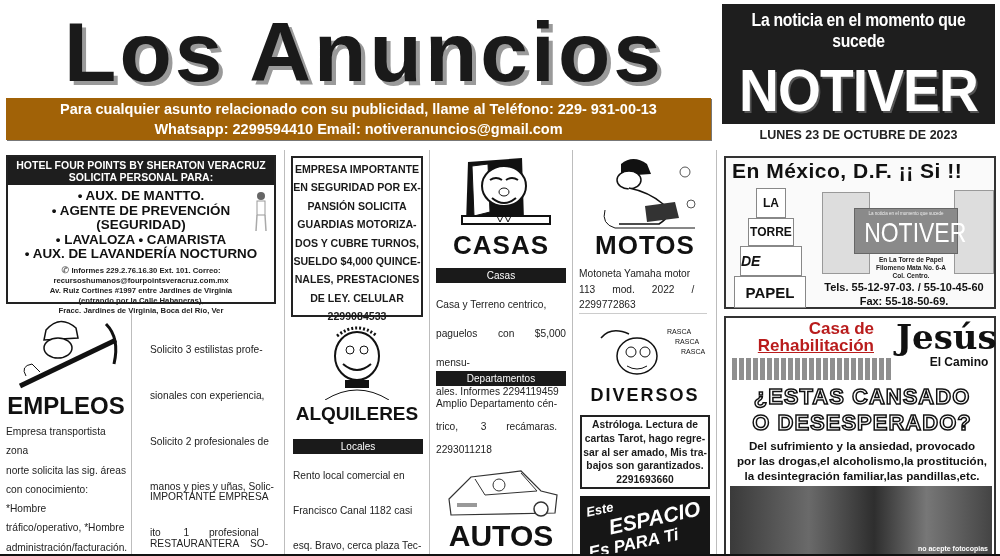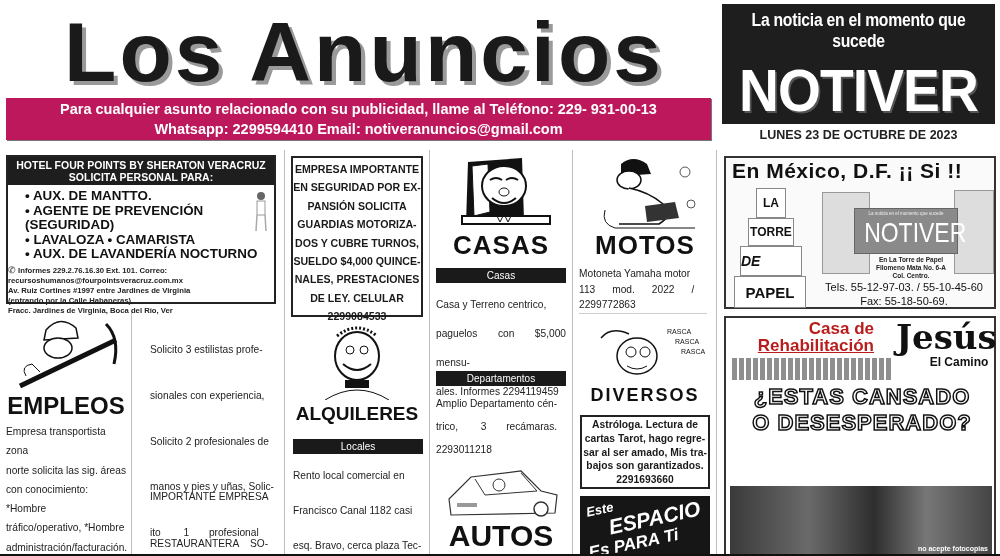--- a/index.html
+++ b/index.html
@@ -9,40 +9,40 @@
 
   
   #title {
     left: 34px; top: 8px; width: 660px; height: 88px;
     font-family: "Liberation Sans", sans-serif; font-weight: 900;
     font-size: 84px; line-height: 88px; letter-spacing: 3px; text-align: center;
     color: #1a1a1a; text-shadow: 4px 4px 0 #9a9a9a;
     transform: scaleX(1.02);
   }
   #contact-bar {
-    left: 6px; top: 98px; width: 705px; height: 42px; background: #be185d;
+    left: 6px; top: 98px; width: 705px; height: 42px; background: #a16207;
     color: #fff; font-weight: bold; font-size: 14.5px; text-align: center;
     line-height: 20px; padding-top: 1px; box-shadow: 1px 1px 0 #777;
   }
   #notiver-box {
     left: 722px; top: 4px; width: 273px; height: 120px; background: #1e1e1e; color: #fff;
     text-align: center;
   }
   #notiver-tagline { display:block; font-size: 17.5px; font-weight: bold; margin-top: 6px; letter-spacing: -0.3px; transform: scaleX(0.9); }
   #notiver-logo { display:block; font-size: 60px; font-weight: 900; line-height: 66px; letter-spacing: -1px; transform: scaleX(0.92); text-shadow: 2px 2px 0 #555; margin-top: 6px;}
   #date-line { left: 722px; top: 128px; width: 273px; font-size: 12.5px; font-weight: bold; text-align: center; color: #222; }
 
   
   .vrule { background: #bdbdbd; width: 1px; }
 
   
   #hotel-ad { left: 6px; top: 155px; width: 270px; height: 149px; border: 2px solid #222; }
   #hotel-head { background: #1e1e1e; color: #fff; font-size: 10.5px; font-weight: bold; text-align: center; line-height: 12px; padding: 2px 0; }
-  .hotel-job { font-weight: 900; font-size: 13.4px; line-height: 14.5px; color: #111; padding-left: 17px; }
-  .hotel-small { font-size: 7.7px; font-weight: bold; text-align: left; line-height: 10px; color: #222; }
+  .hotel-job { font-weight: 900; font-size: 13.4px; text-align: center; line-height: 14.5px; color: #111; }
+  .hotel-small { font-size: 7.7px; font-weight: bold; text-align: center; line-height: 10px; color: #222; }
   #hotel-figure { position:absolute; right: 6px; top: 34px; width: 14px; height: 42px; }
 
   
   #security-ad { left: 291px; top: 156px; width: 132px; height: 161px; border: 2px solid #222; text-align: center; font-weight: bold; font-size: 10.6px; line-height: 18.4px; padding-top: 2px; color: #1a1a1a; }
 
   
   .art { text-align: center; }
   .art-word { font-weight: 900; color: #111; letter-spacing: 1px; }
   .section-bar { background: #1a1a1a; color: #fff; font-size: 10px; text-align: center; height: 15px; line-height: 15px; }
   .body-text { font-size: 10.2px; color: #222; text-align: justify; }
@@ -267,38 +267,43 @@
   <div style="position:absolute;left:228px;top:32px;width:40px;height:84px;background:#ddd;border:1px solid #999"></div>
   <div style="position:absolute;left:128px;top:50px;width:104px;height:46px;background:#8a8a8a;border:1px solid #666;color:#fff;text-align:center">
     <div style="font-size:4.5px;margin-top:2px;color:#eee">La noticia en el momento que sucede</div>
     <div style="font-size:28px;line-height:34px;transform:scaleX(0.82)">NOTIVER</div>
   </div>
   <div style="position:absolute;left:140px;top:98px;width:90px;text-align:center;font-weight:bold;font-size:6.5px;line-height:8px;color:#222">
     <div>En La Torre de Papel</div>
     <div>Filomeno Mata No. 6-A</div>
     <div>Col. Centro.</div>
   </div>
-  <div style="position:absolute;left:88px;top:122px;width:180px;text-align:center;font-weight:normal;font-size:11px;line-height:14px;color:#111">
+  <div style="position:absolute;left:88px;top:122px;width:180px;text-align:center;font-weight:bold;font-size:11px;line-height:14px;color:#111">
     <div>Tels. 55-12-97-03. / 55-10-45-60</div>
     <div>Fax: 55-18-50-69.</div>
   </div>
 </div>
 
 <div id="rehab-ad" class="abs">
   <div style="position:absolute;left:28px;top:2px;width:120px;text-align:right;font-weight:bold;font-size:17px;line-height:17px;color:#b91c1c">
     <div>Casa de</div>
     <div style="text-decoration:underline">Rehabilitación</div>
   </div>
   <div style="position:absolute;left:6px;top:40px;width:160px;height:22px;background:repeating-linear-gradient(90deg,#333 0 5px,#fff 5px 7px);opacity:0.55"></div>
   <div style="position:absolute;left:170px;top:0px;width:96px;text-align:center">
     <div style="font-family:'DejaVu Serif',serif;font-weight:bold;font-size:34px;line-height:38px;color:#111">Jesús</div>
     <div style="font-weight:bold;font-size:12px;line-height:12px;margin-left:30px">El Camino</div>
   </div>
   <div style="position:absolute;left:8px;top:66px;width:256px;text-align:center;font-weight:900;font-size:22px;line-height:26px;color:#fff;-webkit-text-stroke:1.5px #111;letter-spacing:1px">
     <div>¿ESTAS CANSADO</div>
     <div>O DESESPERADO?</div>
   </div>
+  <div style="position:absolute;left:4px;top:120px;width:264px;text-align:center;font-weight:bold;font-size:11.6px;line-height:15px;color:#111">
+    <div>Del sufrimiento y la ansiedad, provocado</div>
+    <div>por las drogas,el alcoholismo,la prostitución,</div>
+    <div>la desintegración familiar,las pandillas,etc.</div>
+  </div>
   <div style="position:absolute;left:4px;top:168px;width:262px;height:72px;background:linear-gradient(90deg,#3a3a3a,#6a6a6a 30%,#2e2e2e 55%,#777 75%,#444);">
     <div style="position:absolute;right:4px;bottom:6px;color:#fff;font-weight:bold;font-size:7px">no acepte fotocopias</div>
   </div>
 </div>
 
 <div class="abs footer-line"></div>
 
 </body></html>

